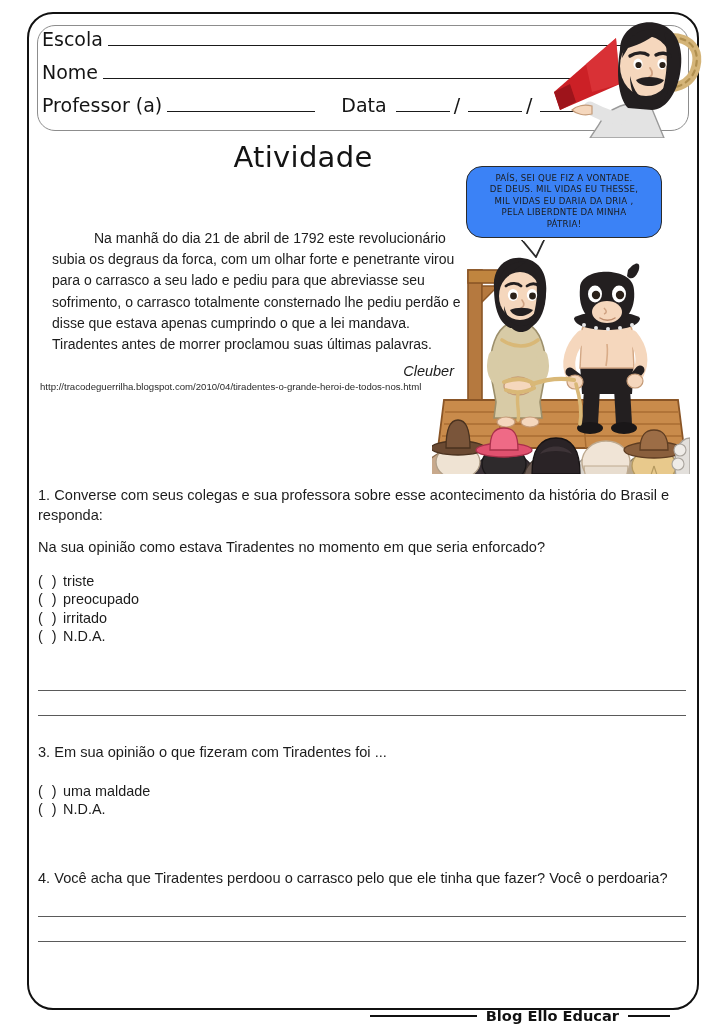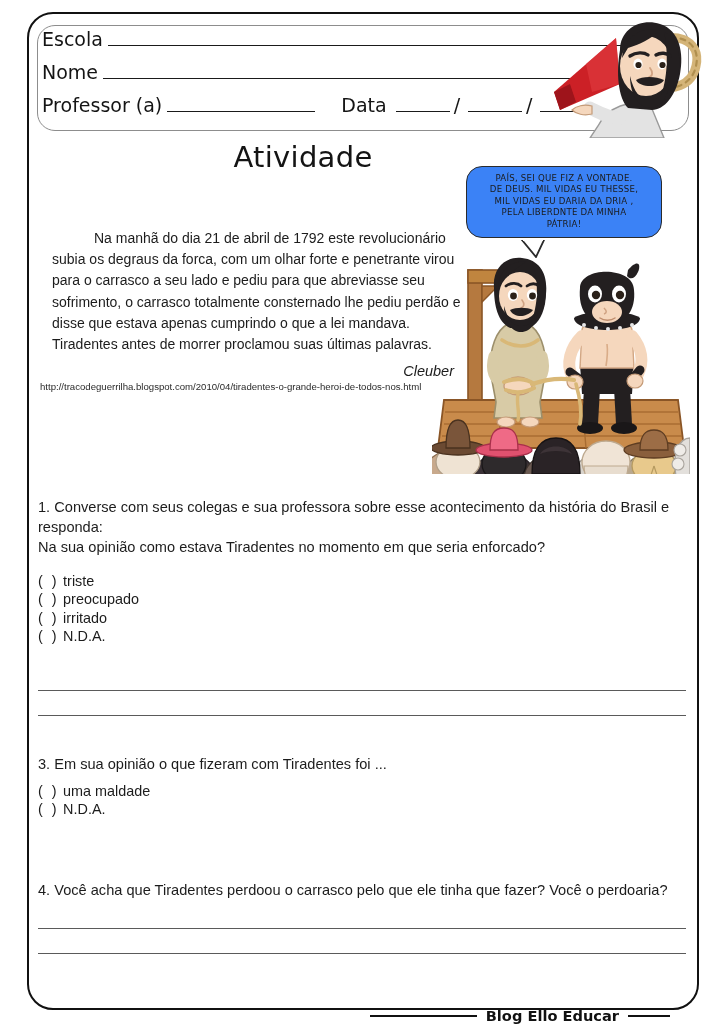--- a/index.html
+++ b/index.html
@@ -165,21 +165,20 @@
     z-index: 8;
   }
   .corner-char svg { display: block; }
 
   
   .qblock { position: absolute; left: 38px; width: 652px; }
   .qtext {
     font-size: 14.6px;
     line-height: 20px;
     color: #1c1c1c;
-    margin-top: 12px;
   }
   .subq {
     font-size: 14.6px;
     line-height: 20px;
     color: #1c1c1c;
   }
   .options { margin-top: 2px; }
   .opt {
     font-size: 14.4px;
     line-height: 18.4px;

